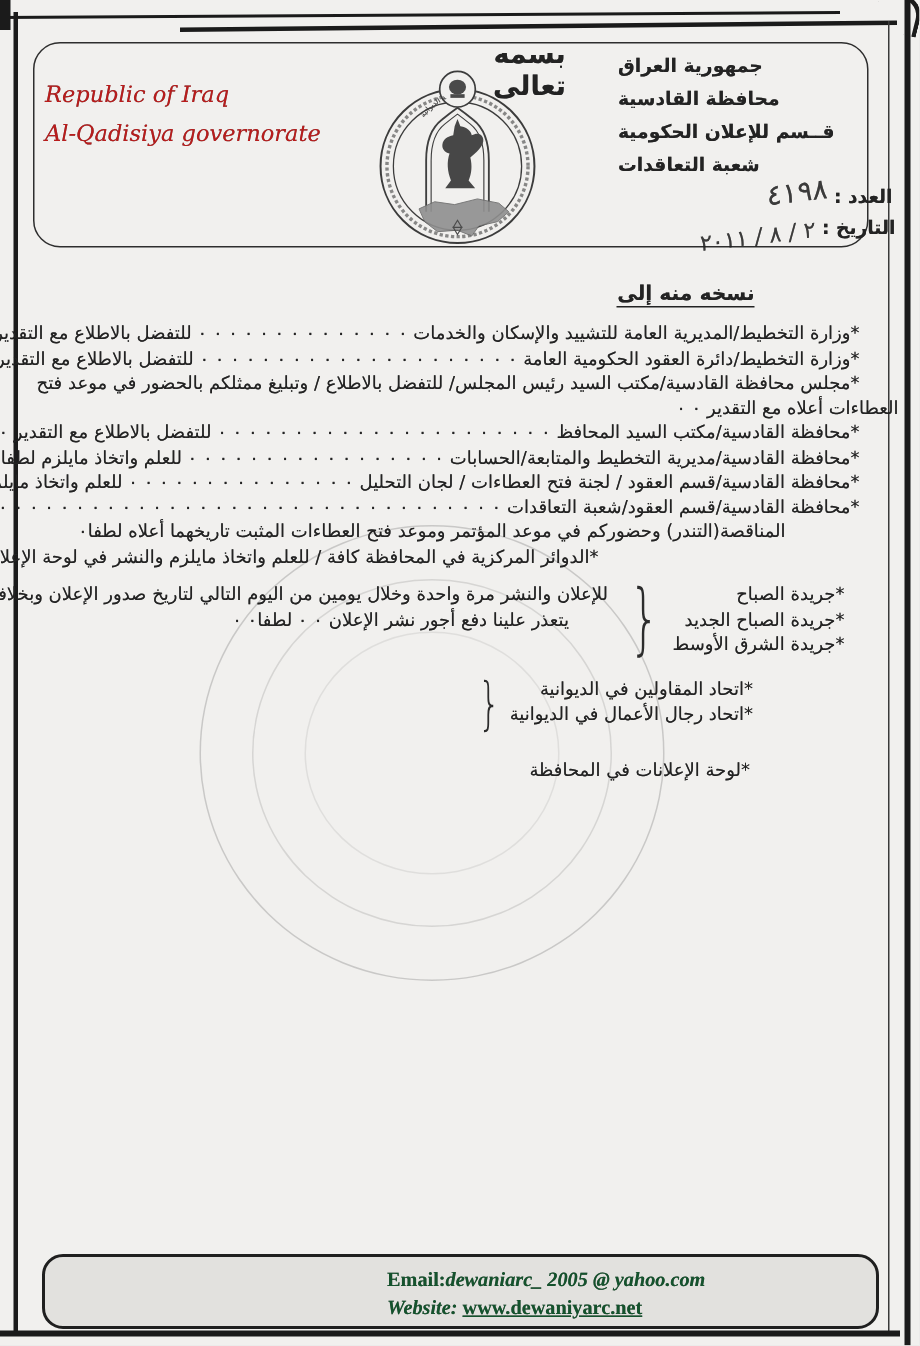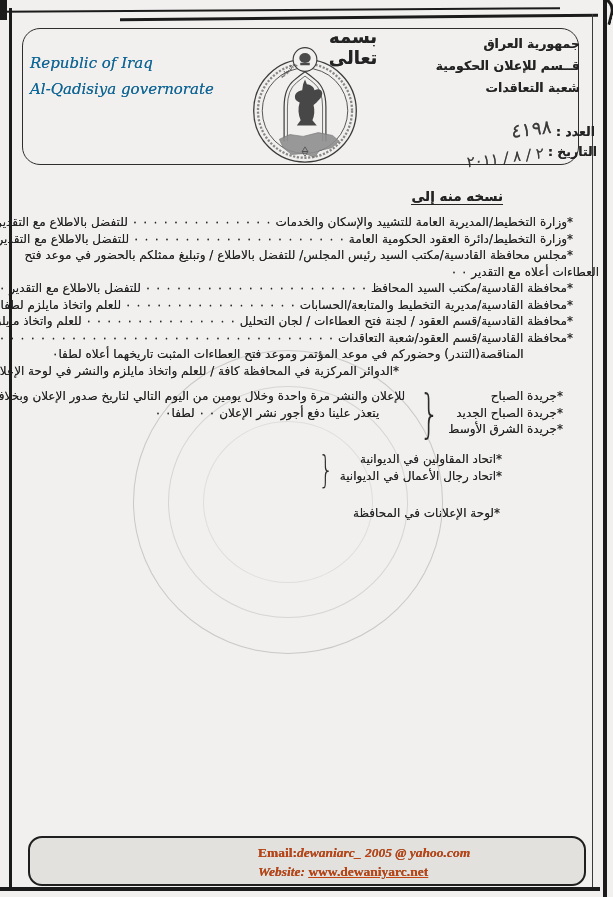--- a/index.html
+++ b/index.html
@@ -20,22 +20,22 @@
           border-top:3px solid #1b1b1b;border-right:3px solid #1b1b1b;border-top-right-radius:14px;
           transform:rotate(14deg);background:transparent;}
   .f-nub{left:0;top:0;width:7px;height:20px;}
 
   
   .header-box{position:absolute;left:22px;top:28px;width:557px;height:137px;
               border:1.6px solid #2e2e2e;border-radius:18px;}
   .bismillah{position:absolute;left:303px;top:26px;width:100px;text-align:center;
              font-size:18px;font-weight:bold;direction:rtl;}
   .hdr-en{position:absolute;left:30px;top:50px;font-family:"DejaVu Serif",serif;
-          font-style:italic;font-size:15px;color:#0369a1;line-height:26px;}
-  .hdr-ar{position:absolute;left:412px;top:33px;width:168px;text-align:right;direction:rtl;
+          font-style:italic;font-size:15px;color:#b91c1c;line-height:26px;}
+  .hdr-ar{position:absolute;left:412px;top:33px;width:168px;text-align:left;direction:rtl;
           font-size:12.5px;font-weight:bold;line-height:22px;}
   .ref-line{position:absolute;direction:rtl;font-size:12.5px;font-weight:bold;white-space:nowrap;}
   .ref-no{right:18px;top:118px;}
   .ref-date{right:16px;top:142px;}
   .hand{display:inline-block;font-weight:400;opacity:.88;letter-spacing:2px;
         transform:rotate(-7deg) skewX(-6deg);transform-origin:100% 50%;position:relative;}
   .hand-no{font-size:19px;top:-3px;margin-left:14px;}
   .hand-date{font-size:15px;top:2px;}
 
   
@@ -65,21 +65,21 @@
   .brace-sm{font-size:38px;line-height:36px;}
   .g-note{line-height:17px;text-align:right;margin-right:6px;}
   .g-note .indent{padding-right:26px;}
   .g-note-center{align-self:center;margin-right:6px;}
   .board-line{margin-top:19px;padding-right:99px;text-align:right;white-space:nowrap;}
 
   
   .footer-box{position:absolute;left:28px;top:836px;width:558px;height:50px;
               border:2px solid #1f1f1f;border-radius:14px;background:rgba(175,173,170,.22);}
   .footer-text{position:absolute;left:228px;top:5px;font-family:"Liberation Serif",serif;
-               font-size:13.5px;color:#c2410c;line-height:19px;}
+               font-size:13.5px;color:#14532d;line-height:19px;}
   .footer-text .lbl{font-weight:bold;}
   .footer-text .em{font-style:italic;font-weight:bold;}
   .footer-text .site{font-weight:bold;text-decoration:underline;}
 </style>
 </head>
 <body>
 
 <div class="page txt">
 
   <div class="frame f-left"></div>
@@ -99,20 +99,21 @@
 
   <div class="bismillah">بسمه تعالى</div>
 
   <div class="hdr-en">
     <div>Republic of Iraq</div>
     <div>Al-Qadisiya governorate</div>
   </div>
 
   <div class="hdr-ar">
     <div>جمهورية العراق</div>
+    <div>محافظة القادسية</div>
     <div>قــسم للإعلان الحكومية</div>
     <div>شعبة التعاقدات</div>
   </div>
 
   <div class="ref-line ref-no">
     <span>العدد :</span>
     <span class="hand hand-no">٤١٩٨</span>
   </div>
   <div class="ref-line ref-date">
     <span>التاريخ :</span>

